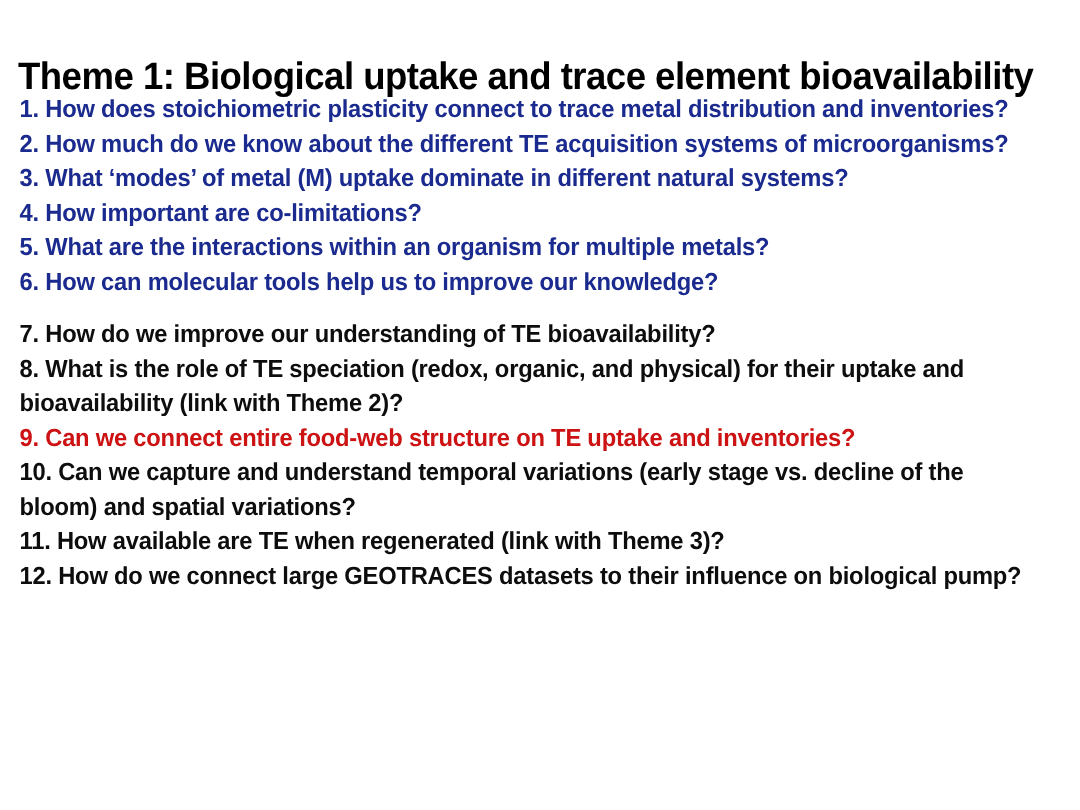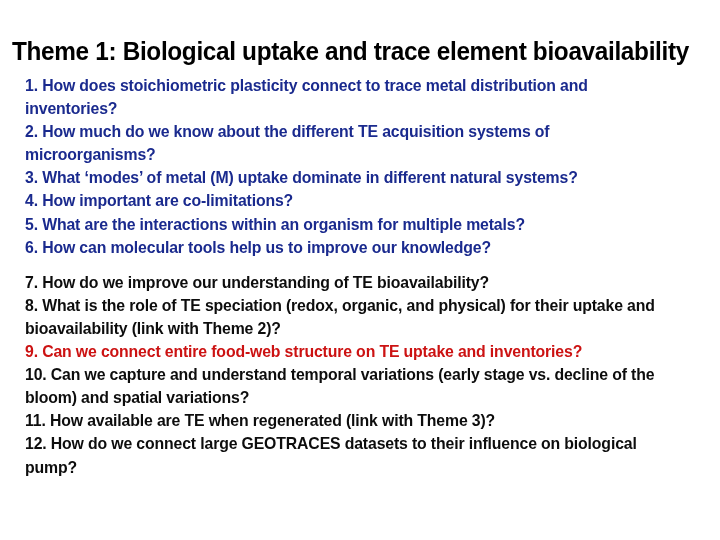--- a/index.html
+++ b/index.html
@@ -35,21 +35,21 @@
     transform-origin: left top;
     white-space: nowrap;
   }
   .body-area {
     position: absolute;
     left: 13px;
     top: 62px;
     width: 700px;
   }
   .q-block {
-    margin: 12px;
+    margin: 0;
     padding: 0;
   }
   .q-block.block-two {
     margin-top: 11px;
   }
   .q-line {
     font-family: "Liberation Sans", sans-serif;
     font-weight: bold;
     font-size: 16.4px;
     line-height: 23.1px;

